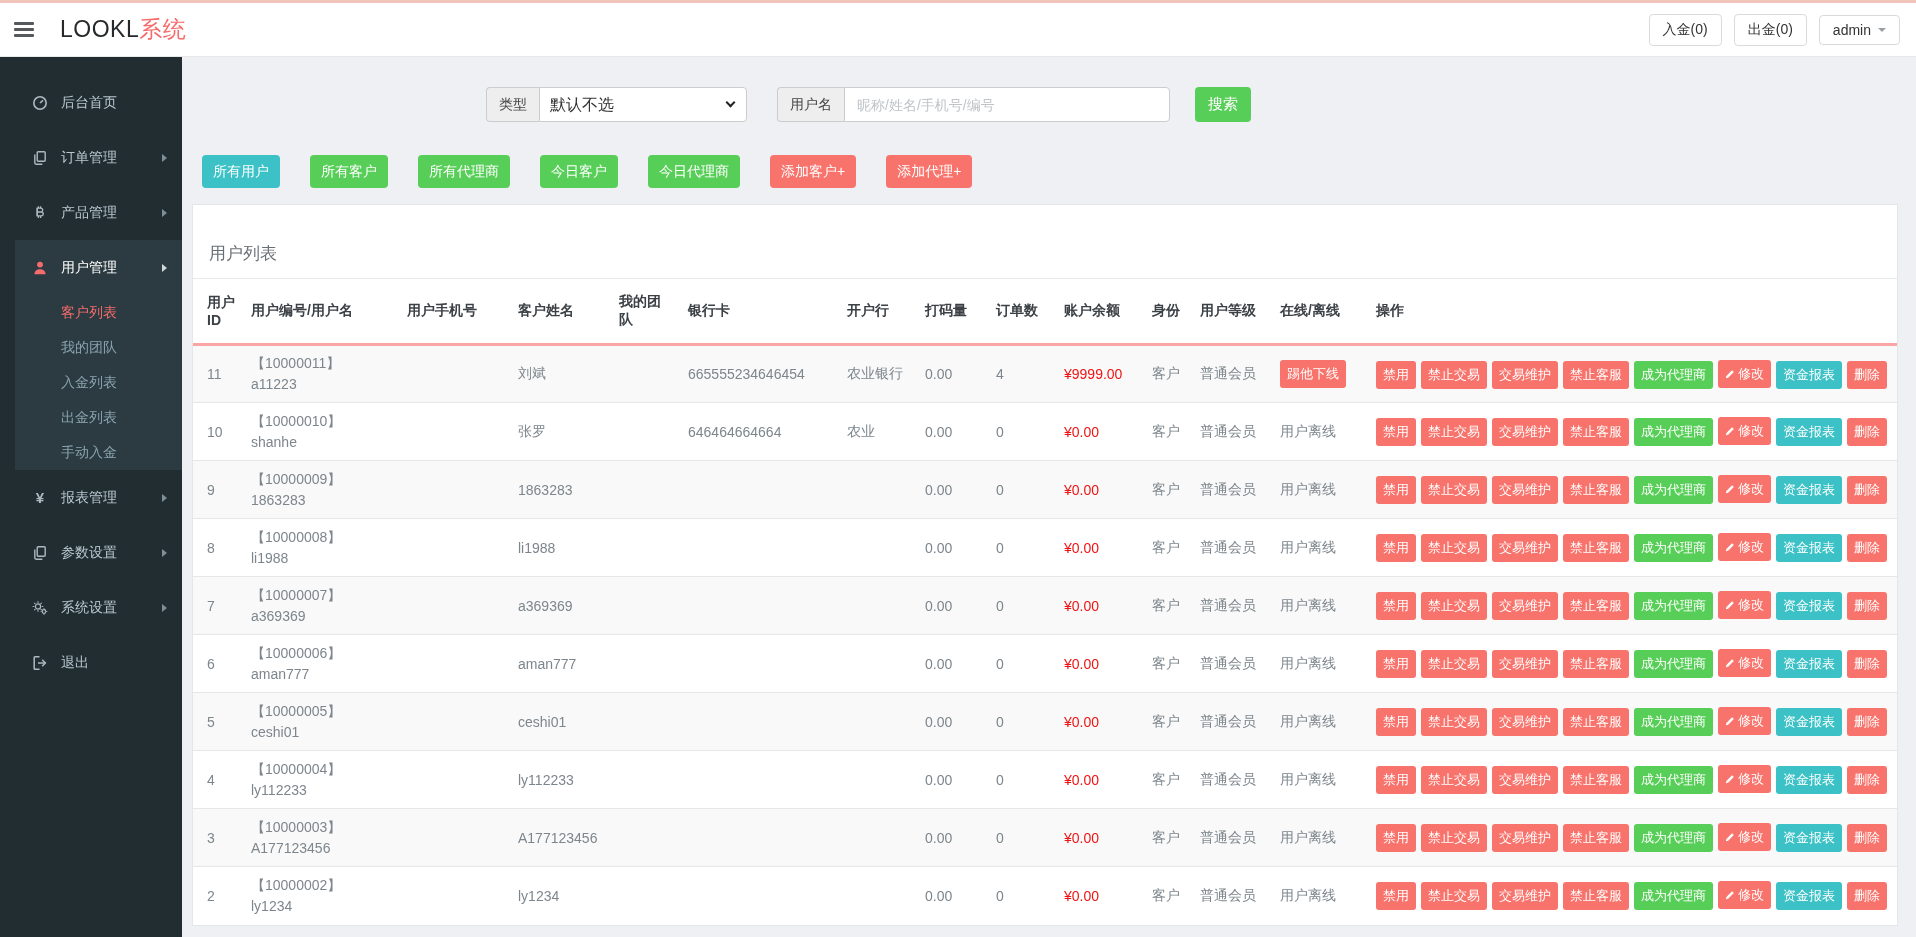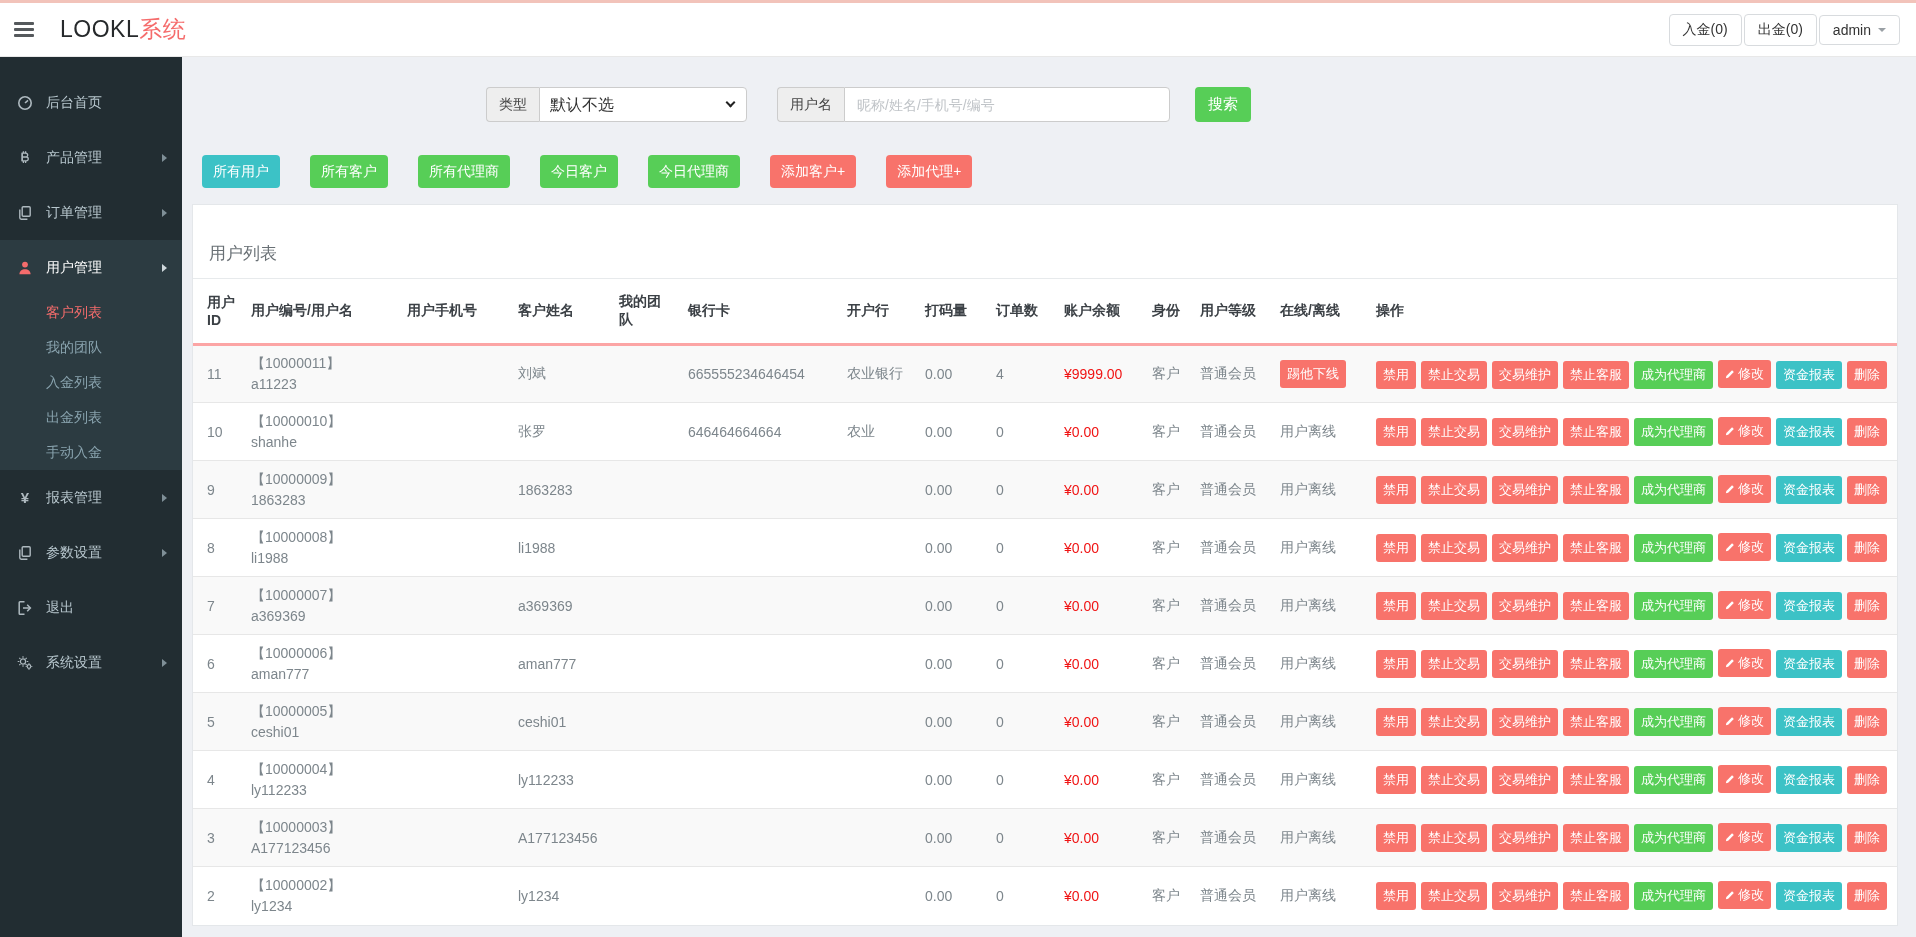--- a/index.html
+++ b/index.html
@@ -8,29 +8,29 @@
 
   .top-line { position:fixed; top:0; left:0; width:100%; height:3px; background:#f2c3ba; z-index:40; }
 
   header { position:fixed; top:3px; left:0; width:100%; height:54px; background:#fff;
     display:flex; align-items:center; z-index:30; border-bottom:1px solid #e8e8e8; }
   .hamburger { margin-left:14px; cursor:pointer; display:flex; flex-direction:column; gap:3px; width:20px; }
   .hamburger span { height:3px; background:#55595c; border-radius:1px; }
   .logo { margin-left:26px; font-size:23px; letter-spacing:.5px; }
   .logo-black { color:#26292b; }
   .logo-red { color:#f56c6c; }
-  .header-right { margin-left:auto; margin-right:16px; display:flex; align-items:center; gap:2px; }
+  .header-right { margin-left:auto; margin-right:16px; display:flex; align-items:center; gap:12px; }
   .hbtn { background:#fff; border:1px solid #d8dbde; border-radius:4px; padding:6px 13px;
     font-size:14px; color:#333; cursor:pointer; font-family:inherit; }
   .user { display:flex; align-items:center; gap:7px; }
   .caret-down { width:0; height:0; border-left:4px solid transparent; border-right:4px solid transparent;
     border-top:4px solid #9aa0a5; display:inline-block; }
 
   aside { position:fixed; left:0; top:57px; bottom:0; width:182px; background:#222d32; z-index:10; }
-  nav { padding-top:18px; }
+  nav { padding-top:18px;margin-left:15px; }
   .nav-item { height:55px; display:flex; align-items:center; padding:0 15px; color:#b8c7ce;
     font-size:14px; cursor:pointer; }
   .nicon { width:20px; margin-right:11px; display:flex; align-items:center; justify-content:center; color:#aeb9bf; }
   .nav-item.active { color:#fff; }
   .nav-item.active .nicon { color:#f56c6c; }
   .caret-right { margin-left:auto; width:0; height:0; border-top:4px solid transparent;
     border-bottom:4px solid transparent; border-left:5px solid #7f8f97; }
   .nav-item.active .caret-right { border-left-color:#cfd8dc; }
   .treeview { background:#2c3b41; }
   .sub-item { height:35px; line-height:35px; padding-left:46px; color:#8aa4af; font-size:14px; cursor:pointer; }
@@ -110,35 +110,35 @@
         <svg width="16" height="16" viewBox="0 0 16 16">
             <circle cx="8" cy="8" r="6.2" fill="none" stroke="currentColor" stroke-width="1.6"></circle>
             <path d="M8 8L11 5.4" stroke="currentColor" stroke-width="1.6" fill="none"></path>
           </svg>
       </span>
       <span class="nlabel">后台首页</span>
     </div>
     <div class="nav-item">
       <span class="nicon">
         <svg width="16" height="16" viewBox="0 0 16 16">
+            <rect x="5.2" y="1.8" width="8" height="9.5" rx="1" fill="none" stroke="currentColor" stroke-width="1.4"></rect>
+            <path d="M2.8 4.6v8.2a1.4 1.4 0 0 0 1.4 1.4h6.2" fill="none" stroke="currentColor" stroke-width="1.4"></path>
+          </svg>
+      </span>
+      <span class="nlabel">订单管理</span>
+      <i class="caret-right"></i>
+    </div>
+    <div class="nav-item">
+      <span class="nicon">
+        <svg width="16" height="16" viewBox="0 0 16 16">
             <path d="M5.2 3.2h3.6a1.9 1.9 0 1 1 0 3.8H5.2zM5.2 7h4.1a1.9 1.9 0 1 1 0 3.9H5.2z" fill="none" stroke="currentColor" stroke-width="1.3"></path>
             <path d="M6.4 1.2v2M8.6 1.2v2M6.4 10.9v2M8.6 10.9v2M5.2 3.2v7.7" stroke="currentColor" stroke-width="1.3"></path>
           </svg>
       </span>
       <span class="nlabel">产品管理</span>
-      <i class="caret-right"></i>
-    </div>
-    <div class="nav-item">
-      <span class="nicon">
-        <svg width="16" height="16" viewBox="0 0 16 16">
-            <rect x="5.2" y="1.8" width="8" height="9.5" rx="1" fill="none" stroke="currentColor" stroke-width="1.4"></rect>
-            <path d="M2.8 4.6v8.2a1.4 1.4 0 0 0 1.4 1.4h6.2" fill="none" stroke="currentColor" stroke-width="1.4"></path>
-          </svg>
-      </span>
-      <span class="nlabel">订单管理</span>
       <i class="caret-right"></i>
     </div>
     <div class="treeview">
       <div class="nav-item active">
         <span class="nicon">
           <svg width="16" height="16" viewBox="0 0 16 16">
               <circle cx="8" cy="4.6" r="2.9" fill="currentColor"></circle>
               <path d="M2.4 14.2c0-3.1 2.5-5 5.6-5s5.6 1.9 5.6 5z" fill="currentColor"></path>
             </svg>
         </span>
@@ -164,40 +164,40 @@
             <rect x="5.2" y="1.8" width="8" height="9.5" rx="1" fill="none" stroke="currentColor" stroke-width="1.4"></rect>
             <path d="M2.8 4.6v8.2a1.4 1.4 0 0 0 1.4 1.4h6.2" fill="none" stroke="currentColor" stroke-width="1.4"></path>
           </svg>
       </span>
       <span class="nlabel">参数设置</span>
       <i class="caret-right"></i>
     </div>
     <div class="nav-item">
       <span class="nicon">
         <svg width="16" height="16" viewBox="0 0 16 16">
-            <path d="M7.5 1.8H3a.8.8 0 0 0-.8.8v10.8a.8.8 0 0 0 .8.8h4.5" fill="none" stroke="currentColor" stroke-width="1.5"></path>
-            <path d="M10.2 4.8L13.4 8l-3.2 3.2" fill="none" stroke="currentColor" stroke-width="1.5"></path>
-            <path d="M6 8h7" stroke="currentColor" stroke-width="1.5"></path>
-          </svg>
-      </span>
-      <span class="nlabel">退出</span>
-    </div>
-    <div class="nav-item">
-      <span class="nicon">
-        <svg width="16" height="16" viewBox="0 0 16 16">
             <g stroke="currentColor" stroke-width="1.2" fill="none">
               <circle cx="6" cy="6.5" r="2.6"></circle>
               <path d="M6 2.8v-1.6M6 10.2v1.6M2.3 6.5H.7M9.7 6.5h1.6M3.4 3.9L2.3 2.8M8.6 3.9l1.1-1.1M3.4 9.1l-1.1 1.1M8.6 9.1l1.1 1.1"></path>
               <circle cx="12" cy="11.5" r="1.8"></circle>
               <path d="M12 9.2v-1M12 13.8v1M9.7 11.5h-1M14.3 11.5h1"></path>
             </g>
           </svg>
       </span>
       <span class="nlabel">系统设置</span>
       <i class="caret-right"></i>
+    </div>
+    <div class="nav-item">
+      <span class="nicon">
+        <svg width="16" height="16" viewBox="0 0 16 16">
+            <path d="M7.5 1.8H3a.8.8 0 0 0-.8.8v10.8a.8.8 0 0 0 .8.8h4.5" fill="none" stroke="currentColor" stroke-width="1.5"></path>
+            <path d="M10.2 4.8L13.4 8l-3.2 3.2" fill="none" stroke="currentColor" stroke-width="1.5"></path>
+            <path d="M6 8h7" stroke="currentColor" stroke-width="1.5"></path>
+          </svg>
+      </span>
+      <span class="nlabel">退出</span>
     </div>
   </nav>
 </aside>
 
 <main>
   <div class="filter-bar">
     <div class="input-group">
       <span class="addon">类型</span>
       <span class="select-wrap">
         <select>

